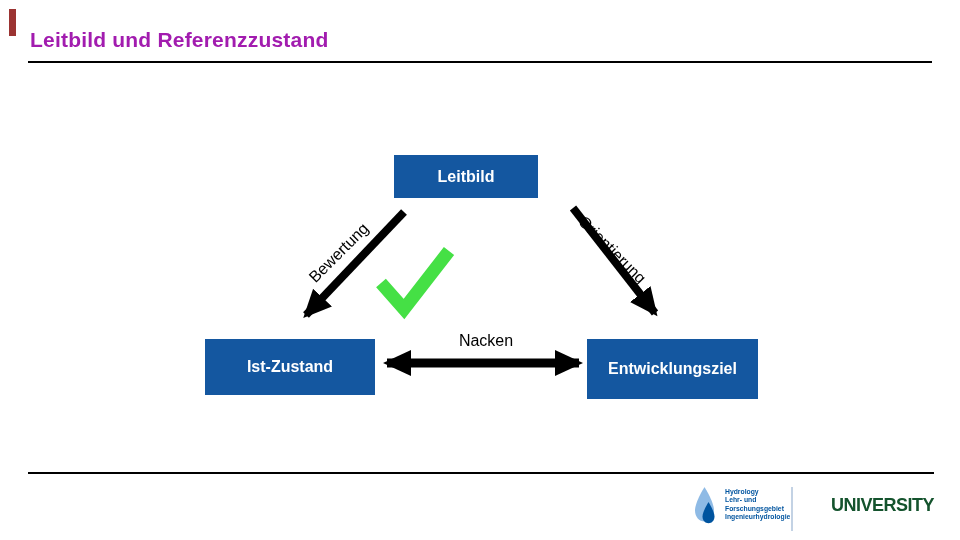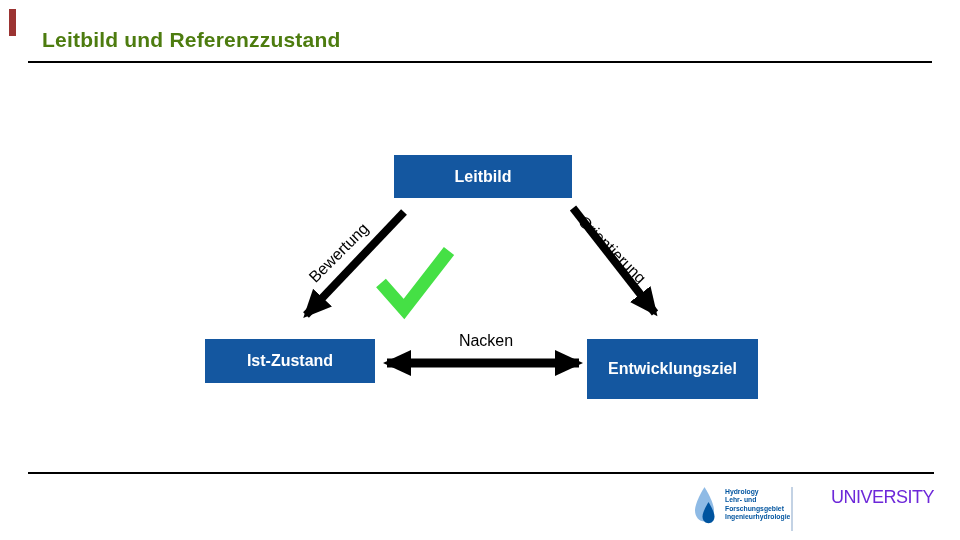--- a/index.html
+++ b/index.html
@@ -2,32 +2,32 @@
 <html><head>
 <meta charset="utf-8">
 <style>
   html,body{margin:0;padding:0;background:#fff;}
   .slide{
     position:relative;width:960px;height:540px;background:#ffffff;overflow:hidden;
     font-family:"Liberation Sans",sans-serif;
   }
   .accent-bar{position:absolute;left:9px;top:9px;width:7px;height:27px;background:#9b3332;}
   .page-title{
-    position:absolute;left:42px;top:28px;width:880px;
-    font-size:21px;font-weight:bold;color:#4d7c0f;letter-spacing:.2px;
+    position:absolute;left:30px;top:28px;width:880px;
+    font-size:21px;font-weight:bold;color:#a21caf;letter-spacing:.2px;
   }
   .title-rule{position:absolute;left:28px;top:61px;width:904px;height:2px;background:#000;}
   .footer-rule{position:absolute;left:28px;top:472px;width:906px;height:2px;background:#000;}
 
   .dbox{
     position:absolute;background:#1457a0;color:#fff;font-weight:bold;font-size:16px;
     display:flex;align-items:center;justify-content:center;text-align:center;
   }
-  .box-top{left:394px;top:155px;width:178px;height:43px;}
-  .box-left{left:205px;top:339px;width:170px;height:44px;}
+  .box-top{left:394px;top:155px;width:144px;height:43px;}
+  .box-left{left:205px;top:339px;width:170px;height:56px;}
   .box-right{left:587px;top:339px;width:171px;height:60px;}
 
   .arrow-layer{position:absolute;left:0;top:0;width:960px;height:540px;}
 
   .arrow-label{
     position:absolute;color:#000;font-size:16px;text-align:center;white-space:nowrap;
   }
   .label-bewertung{left:272px;top:244px;width:134px;transform:rotate(-45deg);}
   .label-orientierung{left:545px;top:241px;width:134px;transform:rotate(45deg);}
   .label-planung{left:436px;top:332px;width:100px;}
@@ -37,21 +37,21 @@
   }
 
   .hydro-logo{position:absolute;left:694px;top:486px;display:flex;align-items:flex-start;}
   .hydro-text{margin-left:7px;margin-top:2px;font-size:6.8px;line-height:8.4px;font-weight:bold;color:#00549f;}
   .logo-divider{position:absolute;left:791px;top:487px;width:2px;height:44px;background:#c3d2e4;}
 
   .rwth-logo{position:absolute;left:800px;top:487px;width:134px;text-align:right;line-height:1;}
   .rwth-line1{white-space:nowrap;}
   .rwth-word1{font-size:21px;font-weight:900;color:#00549f;letter-spacing:-1.2px;}
   .rwth-word2{font-size:21px;font-weight:800;color:#8ebae5;letter-spacing:-1px;}
-  .rwth-word3{display:block;font-size:18px;font-weight:400;color:#6d28d9;letter-spacing:-.5px;margin-top:1px;}
+  .rwth-word3{display:block;font-size:18px;font-weight:700;color:#14532d;letter-spacing:-.5px;margin-top:9px;}
 </style>
 </head>
 <body>
 
 <div class="slide">
 
   <div class="accent-bar"></div>
 
   <div class="page-title">Leitbild und Referenzzustand</div>
   <div class="title-rule"></div>

